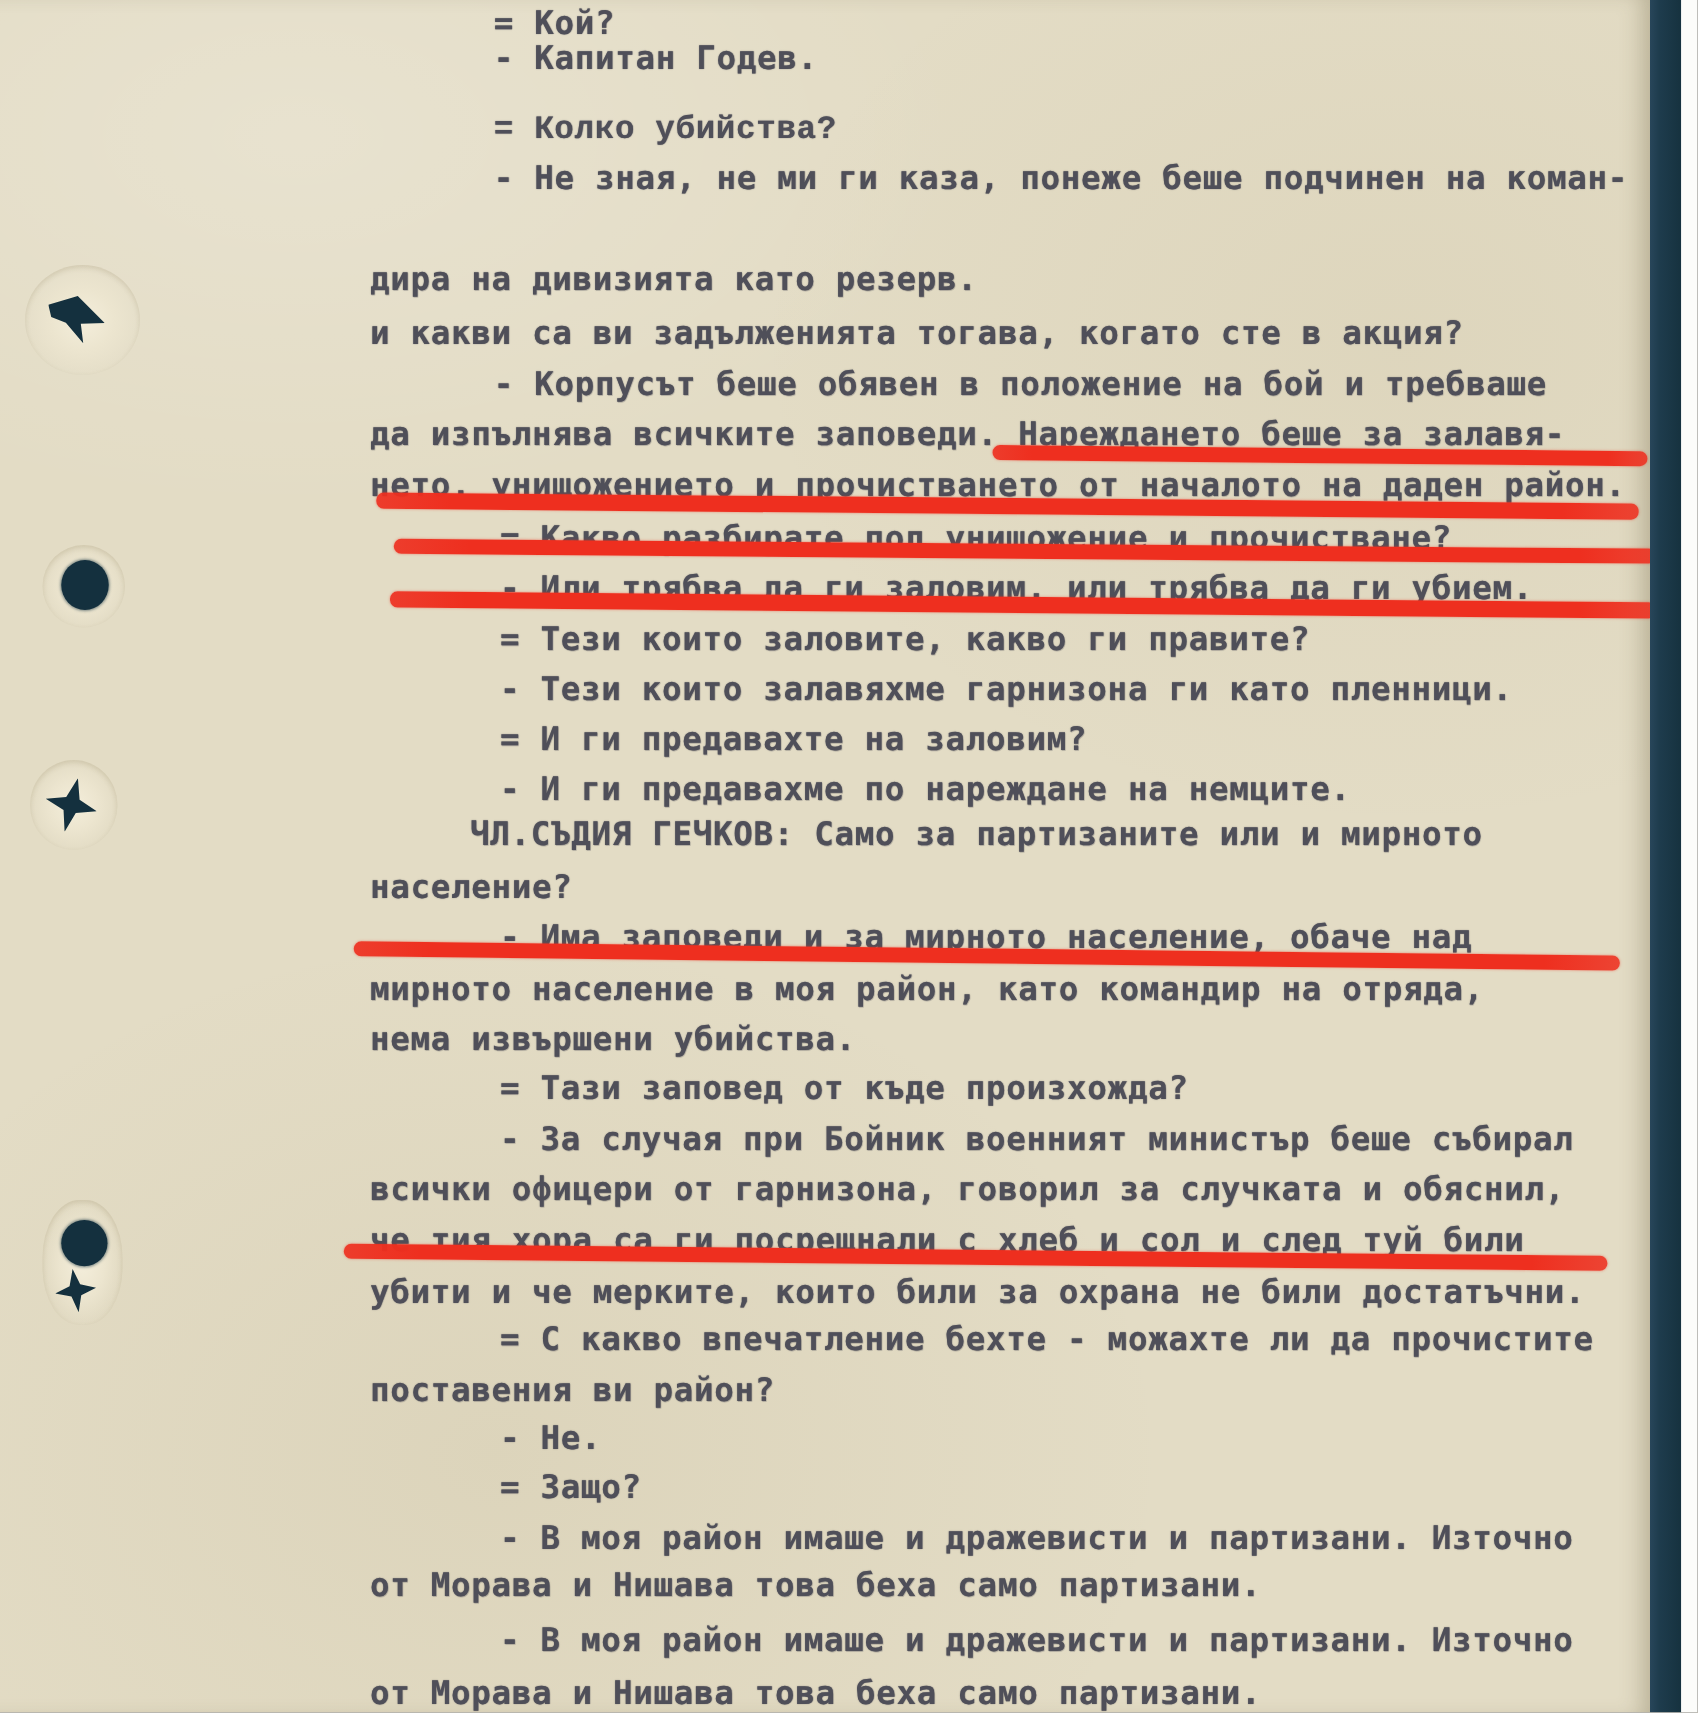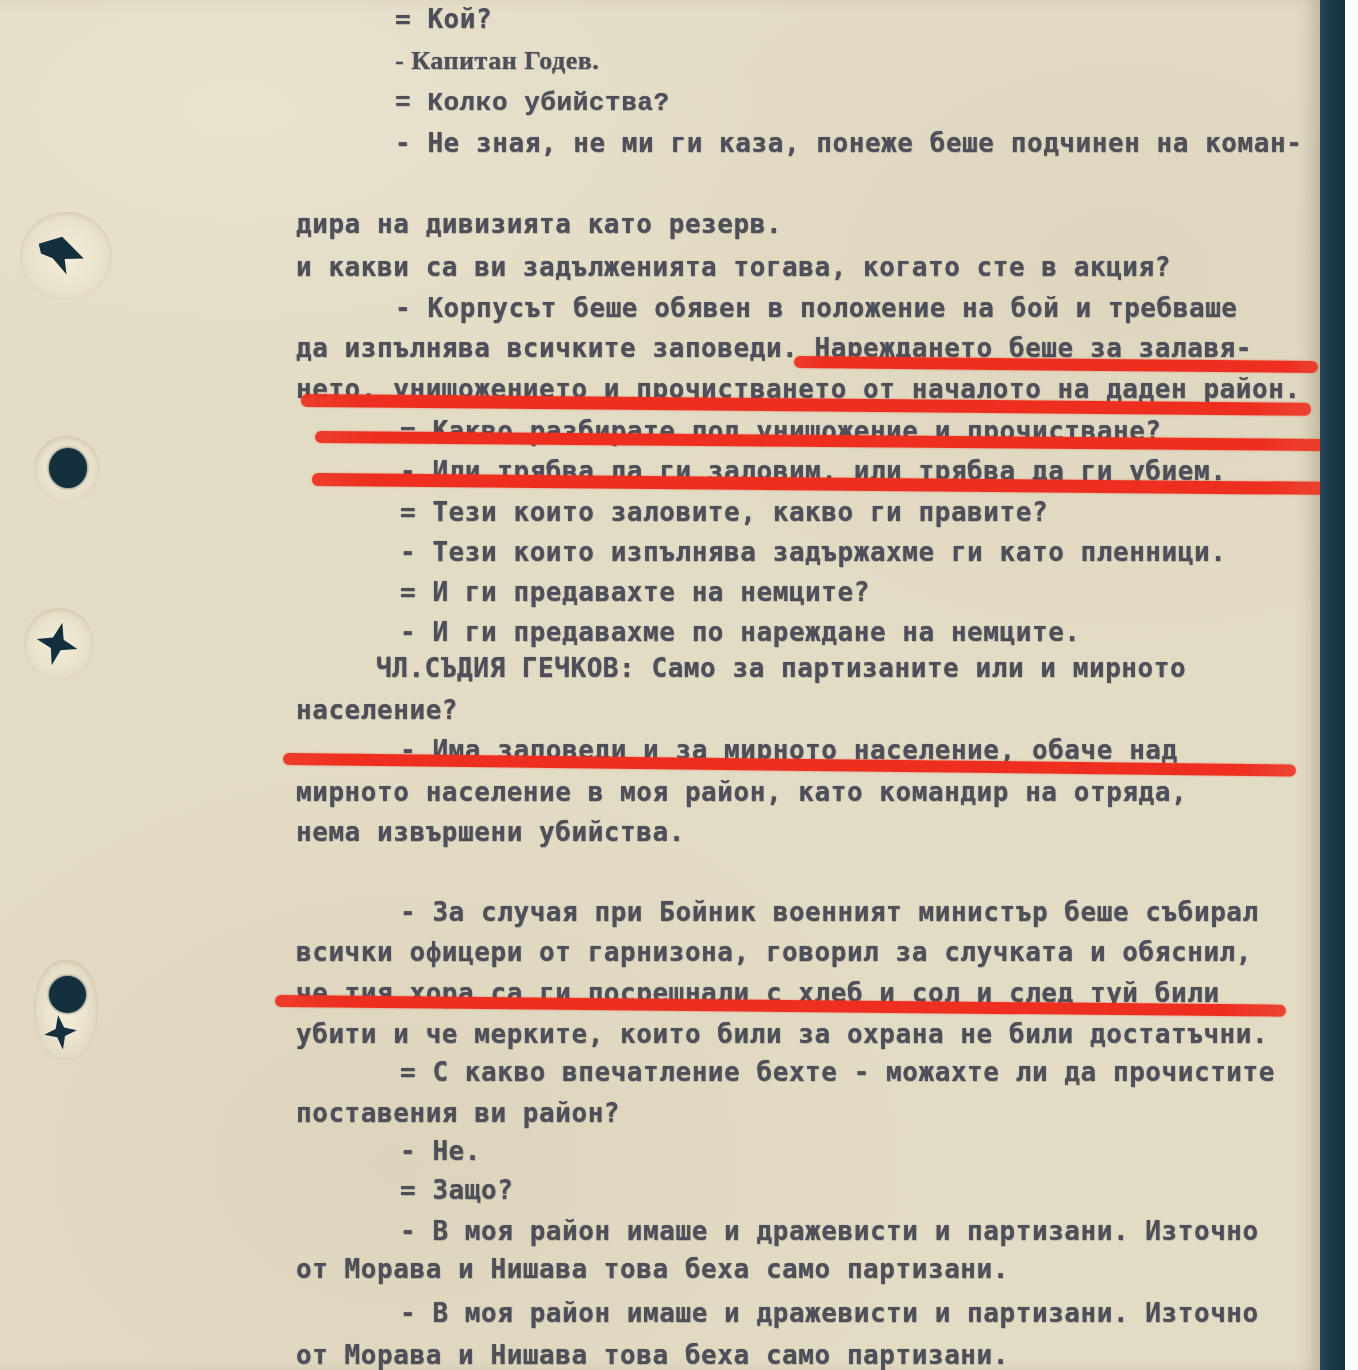--- a/index.html
+++ b/index.html
@@ -57,39 +57,40 @@
     clip-path:polygon(4% 32%, 50% 14%, 96% 56%, 58% 60%, 64% 92%, 34% 60%, 10% 52%);
   }
 </style>
 </head>
 <body>
 
 <div class="screen">
   <div class="paper"></div>
 
   <div class="line" style="top:4px;   left:395px;">= Кой?</div>
-  <div class="line" style="top:46px;  left:395px;font-family:Liberation Serif, serif;">- Капитан Годев.</div>
+  <div class="line" style="top:32px;  left:395px;">- Капитан Годев.</div>
   <div class="line" style="top:88px;  left:395px;font-family:Liberation Mono, monospace;">= Колко убийства?</div>
   <div class="line" style="top:128px; left:395px;">- Не зная, не ми ги каза, понеже беше подчинен на коман-</div>
   <div class="line" style="top:169px; left:296px;margin-top:40px;">дира на дивизията като резерв.</div>
   <div class="line" style="top:252px; left:296px;">и какви са ви задълженията тогава, когато сте в акция?</div>
   <div class="line" style="top:293px; left:395px;">- Корпусът беше обявен в положение на бой и требваше</div>
   <div class="line" style="top:333px; left:296px;">да изпълнява всичките заповеди. Нареждането беше за залавя-</div>
   <div class="line" style="top:374px; left:296px;">нето, унищожението и прочистването от началото на даден район.</div>
   <div class="line" style="top:416px; left:400px;">= Какво разбирате под унищожение и прочистване?</div>
   <div class="line" style="top:456px; left:400px;">- Или трябва да ги заловим, или трябва да ги убием.</div>
   <div class="line" style="top:497px; left:400px;text-align:right;">= Тези които заловите, какво ги правите?</div>
-  <div class="line" style="top:537px; left:400px;">- Тези които изпълнява задържахме ги като пленници.</div>
-  <div class="line" style="top:577px; left:400px;">= И ги предавахте на немците?</div>
+  <div class="line" style="top:537px; left:400px;">- Тези които залавяхме гарнизона ги като пленници.</div>
+  <div class="line" style="top:577px; left:400px;">= И ги предавахте на заловим?</div>
   <div class="line" style="top:617px; left:400px;">- И ги предавахме по нареждане на немците.</div>
   <div class="line" style="top:653px; left:376px;">ЧЛ.СЪДИЯ ГЕЧКОВ: Само за партизаните или и мирното</div>
   <div class="line" style="top:695px; left:296px;">население?</div>
   <div class="line" style="top:735px; left:400px;">- Има заповеди и за мирното население, обаче над</div>
   <div class="line" style="top:777px; left:296px;">мирното население в моя район, като командир на отряда,</div>
   <div class="line" style="top:817px; left:296px;">нема извършени убийства.</div>
+  <div class="line" style="top:856px; left:400px;">= Тази заповед от къде произхожда?</div>
   <div class="line" style="top:897px; left:400px;">- За случая при Бойник военният министър беше събирал</div>
   <div class="line" style="top:937px; left:296px;">всички офицери от гарнизона, говорил за случката и обяснил,</div>
   <div class="line" style="top:978px; left:296px;">че тия хора са ги посрещнали с хлеб и сол и след туй били</div>
   <div class="line" style="top:1019px;left:296px;">убити и че мерките, които били за охрана не били достатъчни.</div>
   <div class="line" style="top:1057px;left:400px;">= С какво впечатление бехте - можахте ли да прочистите</div>
   <div class="line" style="top:1098px;left:296px;">поставения ви район?</div>
   <div class="line" style="top:1136px;left:400px;">- Не.</div>
   <div class="line" style="top:1175px;left:400px;">= Защо?</div>
   <div class="line" style="top:1216px;left:400px;">- В моя район имаше и дражевисти и партизани. Източно</div>
   <div class="line" style="top:1254px;left:296px;">от Морава и Нишава това беха само партизани.</div>

